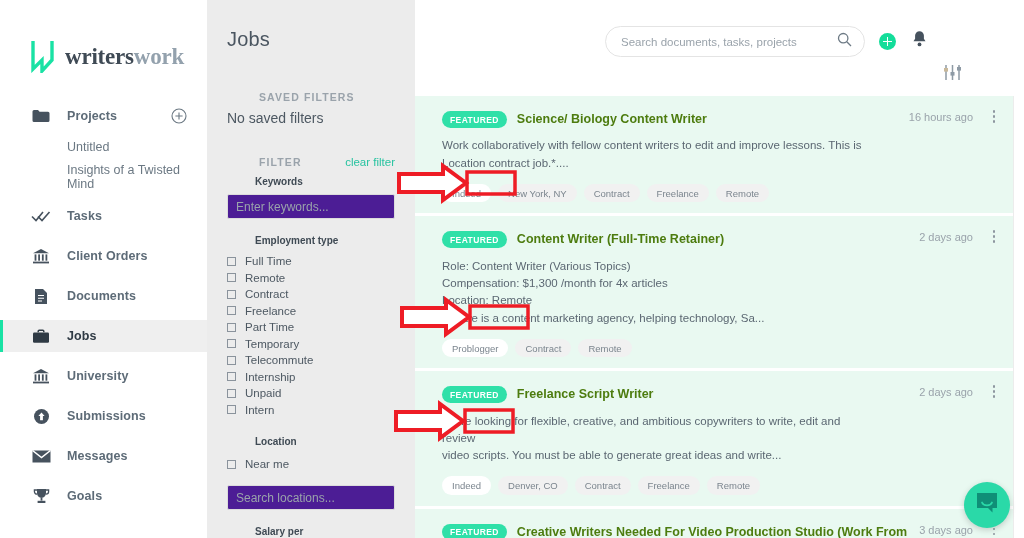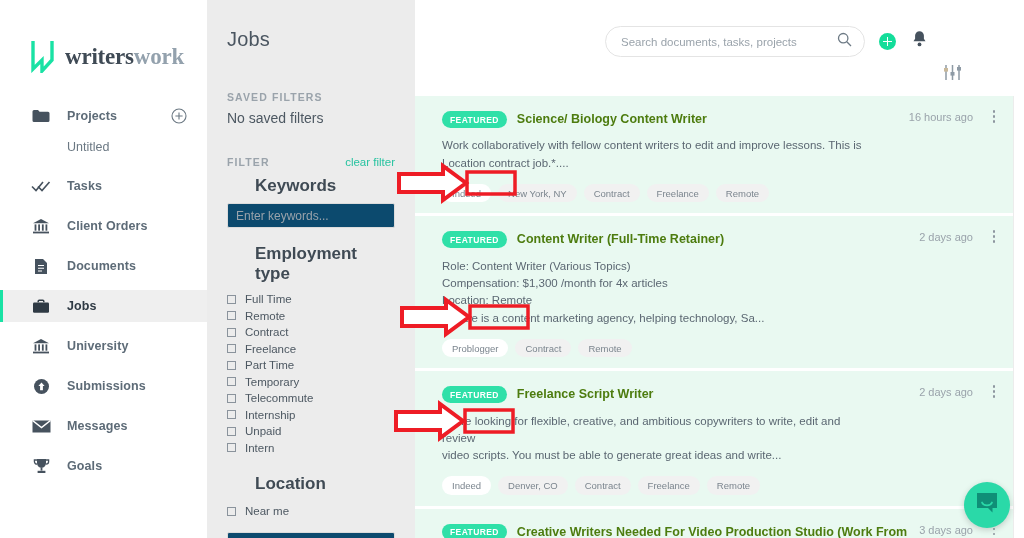--- a/index.html
+++ b/index.html
@@ -78,28 +78,29 @@
     background: #ececec;
     padding: 28px 20px 0 20px;
     position: relative;
     overflow: hidden;
   }
   .jobs-title { font-size: 20px; color: #4a5560; font-weight: normal; margin-bottom: 40px; letter-spacing: .2px; }
   .sect-cap {
     font-size: 10.5px; letter-spacing: 1.1px;
     color: #9aa3ab; font-weight: bold; text-transform: uppercase;
     margin-bottom: 7px;
+    margin-left: 32px;
   }
   .sect-note { font-size: 14px; color: #4d5862; margin-bottom: 30px; }
   .filter-head { display: flex; align-items: baseline; justify-content: space-between; margin-bottom: 8px; }
   .clear-filter { font-size: 11.5px; color: #27c3a0; cursor: pointer; }
-  .field-label { font-size: 17px; font-weight: bold; color: #3f4a54; margin-bottom: 7px; padding-left: 28px; }
+  .field-label { font-size: 10px; font-weight: bold; color: #3f4a54; margin-bottom: 7px; padding-left: 28px; }
   .text-input {
     width: 100%; height: 25px;
-    background: #0c4a6e; border: 1px solid #dcdcdc; border-radius: 2px;
+    background: #4c1d95; border: 1px solid #dcdcdc; border-radius: 2px;
     padding: 0 8px;
     font-size: 12px; color: #9aa3ab;
     font-family: "Liberation Sans", sans-serif;
     outline: none;
   }
   .text-input::placeholder { color: #9aa3ab; }
   .gap-16 { height: 16px; }
   .gap-10 { height: 11px; }
   .cb-list { margin-bottom: 2px; }
   .cb-row { display: flex; align-items: center; height: 16.5px; cursor: pointer; }
@@ -229,20 +230,23 @@
           <svg width="16" height="16" viewBox="0 0 16 16">
               <circle cx="8" cy="8" r="7" fill="none" stroke="#6b7883" stroke-width="1.1"></circle>
               <path d="M8 4.4 L8 11.6 M4.4 8 L11.6 8" stroke="#6b7883" stroke-width="1.1"></path>
             </svg>
         </span>
       </div>
 
       <div class="nav-sub">
         <span>Untitled</span>
       </div>
+      <div class="nav-sub">
+        <span>Insights of a Twisted Mind</span>
+      </div>
       <div class="nav-gap"></div>
 
       <div class="nav-item">
         <span class="nav-ico">
           <svg width="20" height="12" viewBox="0 0 20 12">
               <path d="M1 6.5 L5 10.5 L12 2" fill="none" stroke="#46525e" stroke-width="1.6"></path>
               <path d="M7 6.5 L11 10.5 L18.5 2" fill="none" stroke="#46525e" stroke-width="1.6"></path>
             </svg>
         </span>
         <span class="nav-label">Tasks</span>

